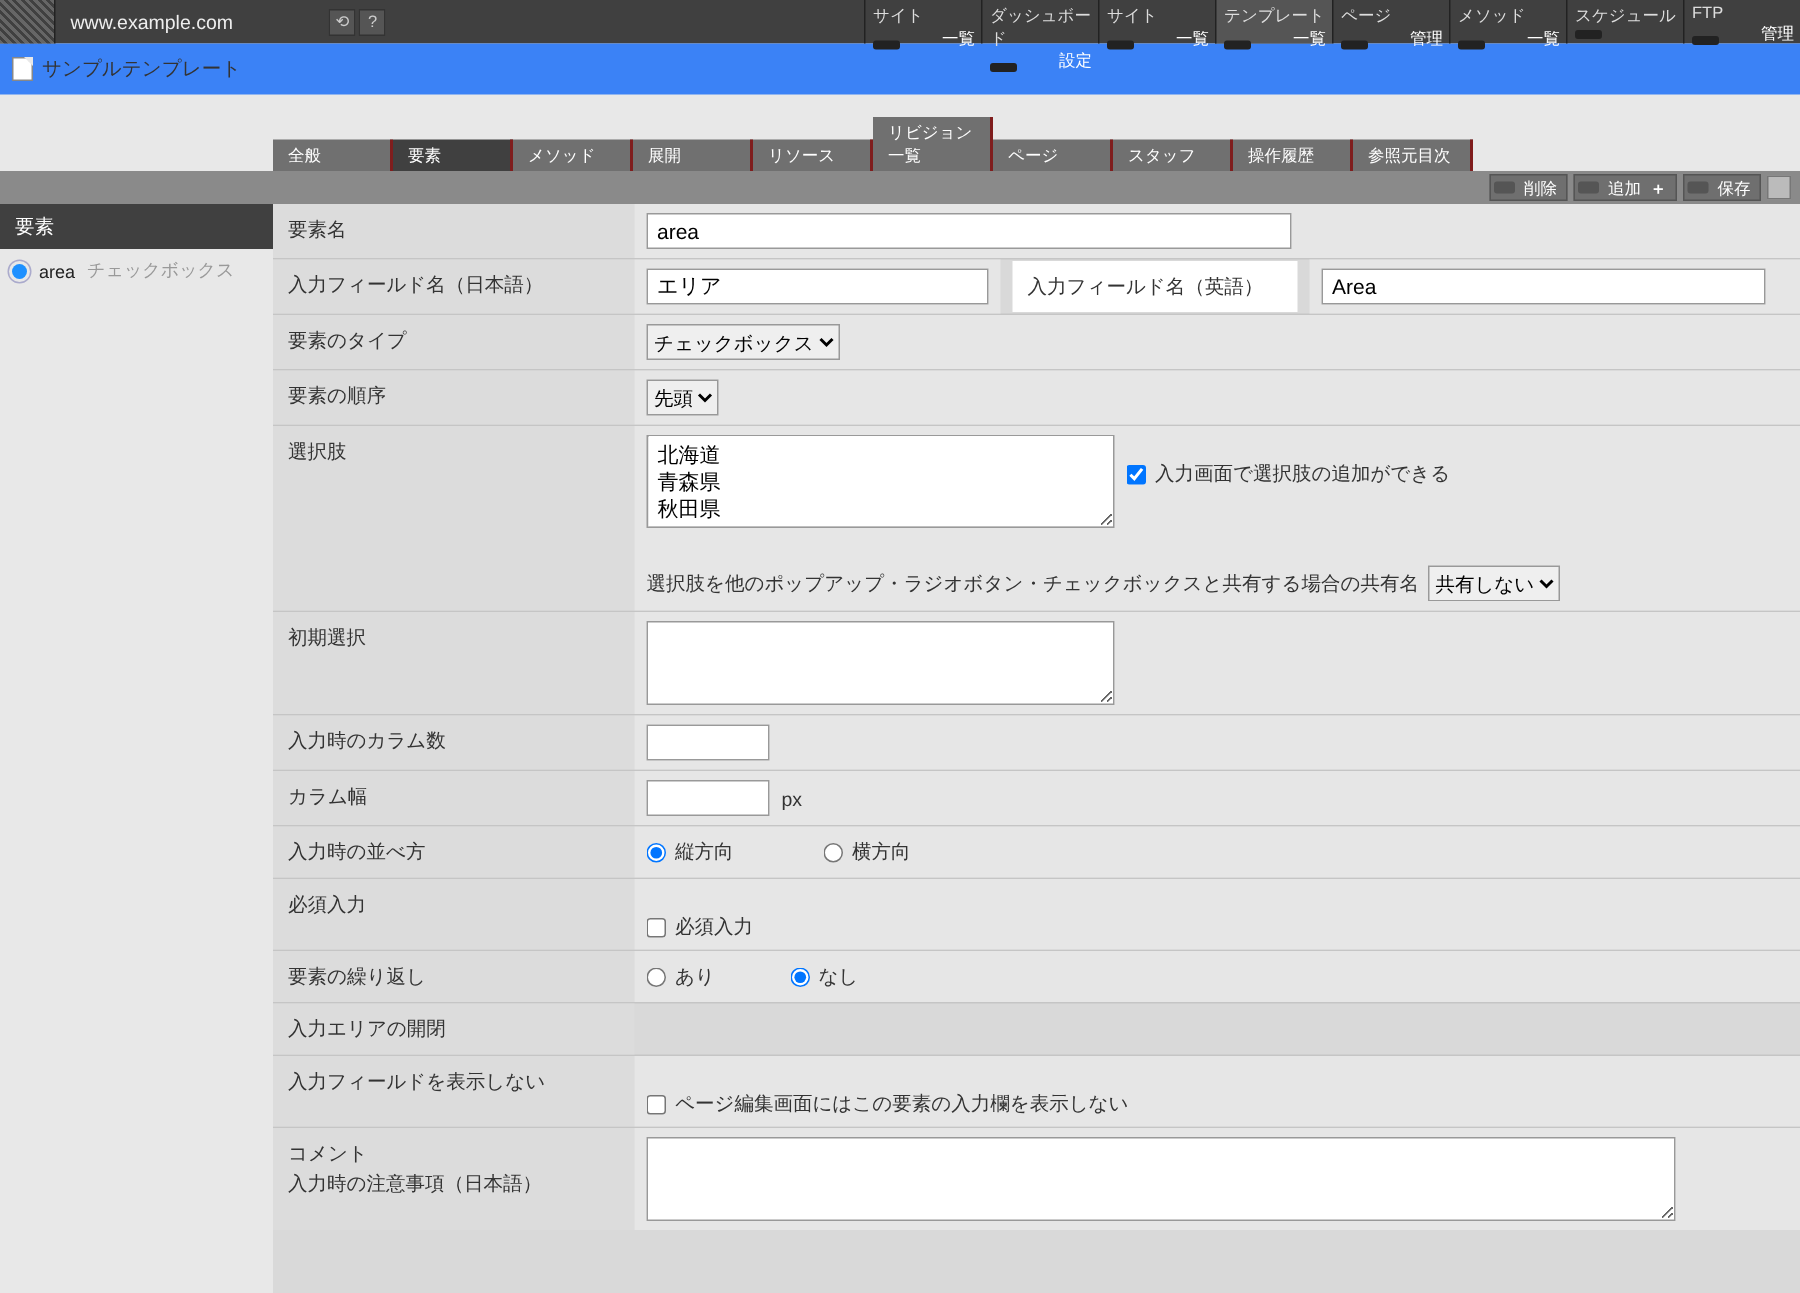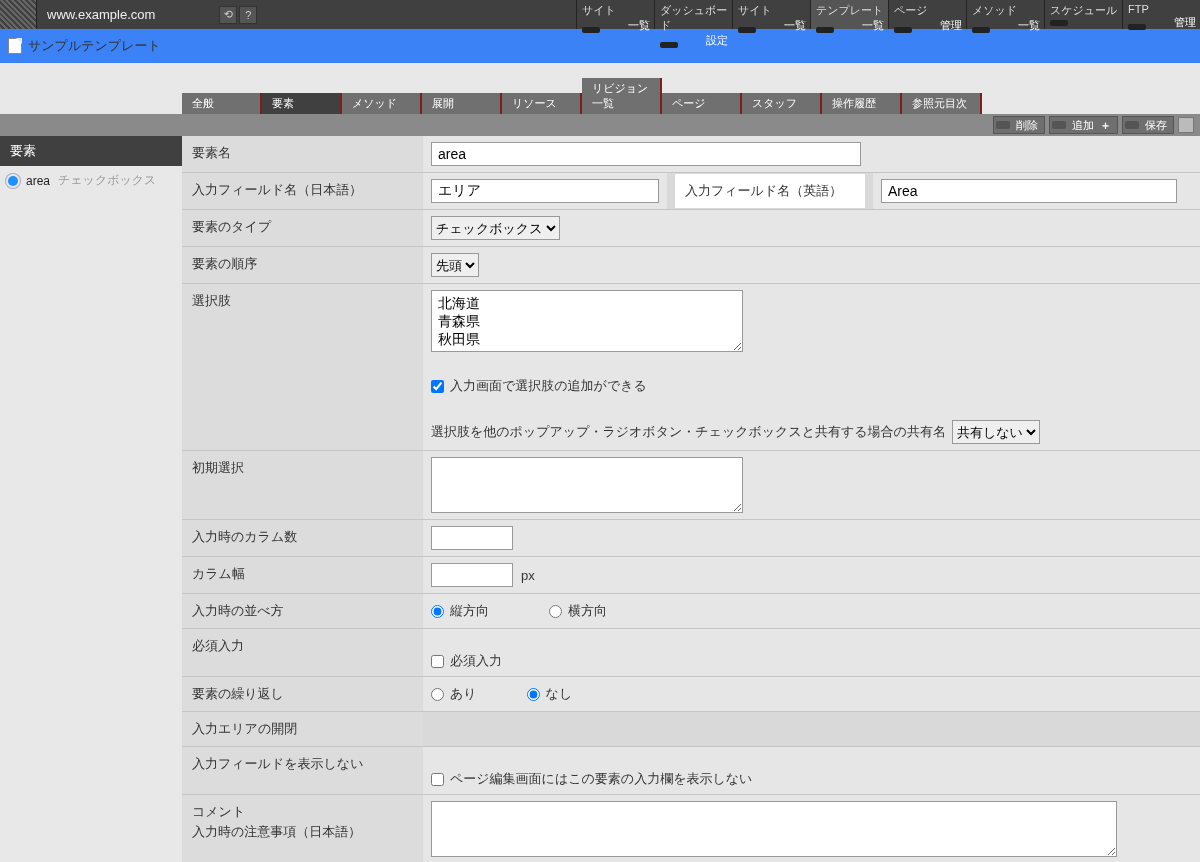--- a/index.html
+++ b/index.html
@@ -199,21 +199,21 @@
 }
 .formfield {
   flex: 1;
   background: #e6e6e6;
   padding: 6px 8px;
   display: flex;
   flex-wrap: wrap;
   align-items: center;
   gap: 8px;
 }
-.formfield.col { flex-direction: column; align-items: flex-start; }
+.formfield.col { flex-direction: row; align-items: flex-start; }
 input[type=text].full {
   width: 430px;
   height: 24px;
   padding: 2px 6px;
   font-size: 14px;
   border: 1px solid #999;
 }
 input[type=text].med {
   width: 228px;
   height: 24px;

